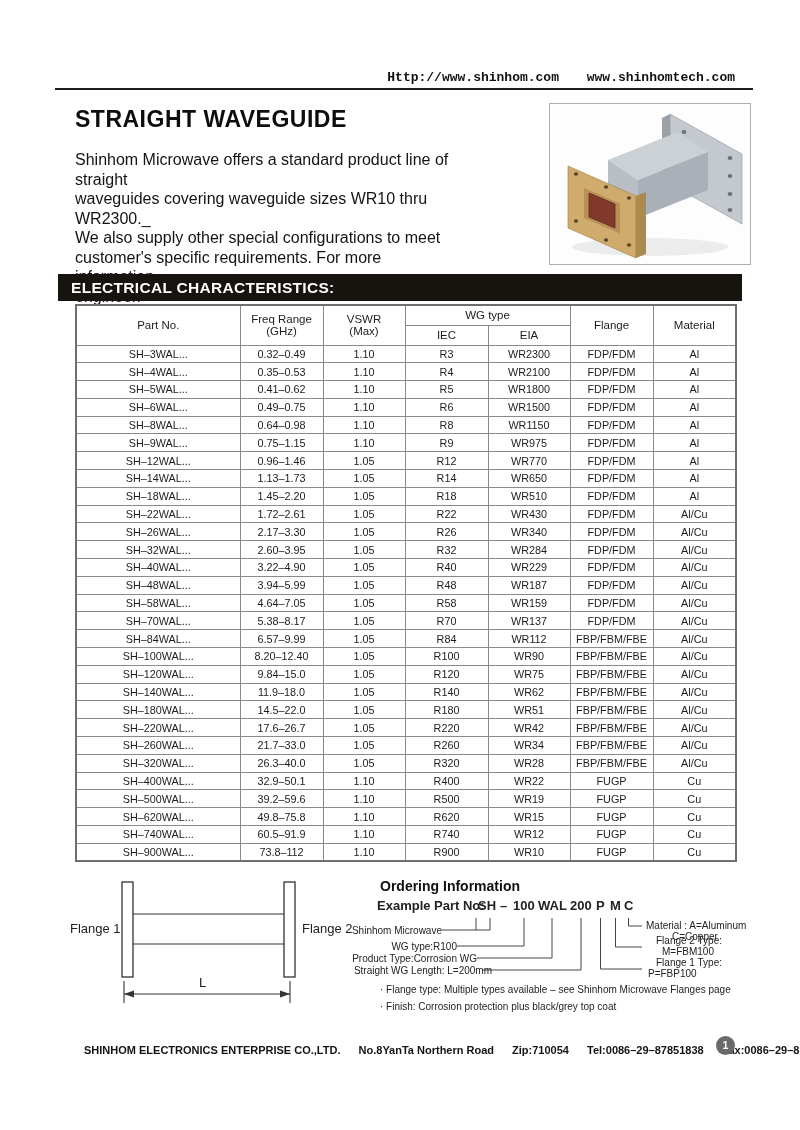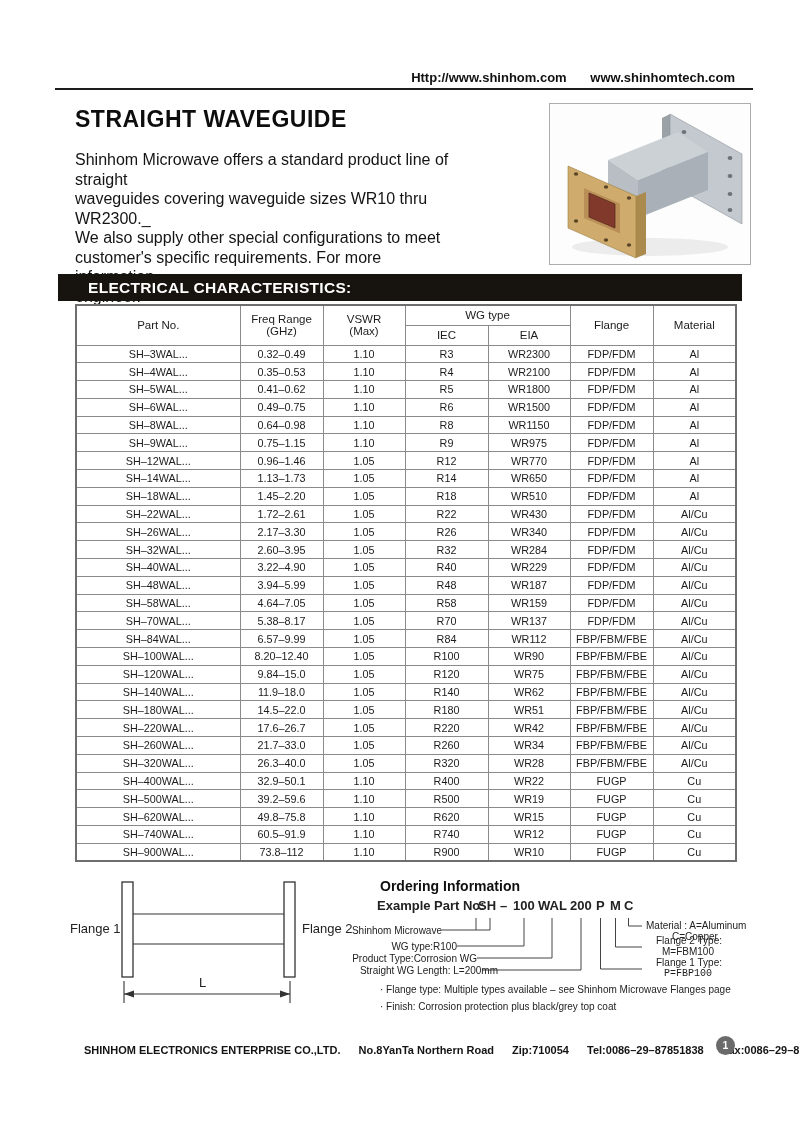--- a/index.html
+++ b/index.html
@@ -1,34 +1,34 @@
 <!DOCTYPE html>
 <html><head>
 <meta charset="utf-8">
 <style>
   html,body{margin:0;padding:0;background:#fff;}
   .page{position:relative;width:800px;height:1130px;background:#ffffff;
         font-family:"Liberation Sans",sans-serif;color:#1a1a1a;overflow:hidden;
         outline:1px solid #e2e2e2;}
   
-  .urls{position:absolute;top:70px;right:65px;font-family:Liberation Sans, sans-serif;
+  .urls{position:absolute;top:70px;right:65px;font-family:Liberation Mono, monospace;
         font-size:13px;font-weight:600;color:#111;}
   .urls span{margin-left:20px;}
   .top-rule{position:absolute;top:88px;left:55px;width:698px;height:2px;background:#1c1c1c;}
   
   .title{position:absolute;top:106px;left:75px;margin:0;font-size:23px;font-weight:bold;
          letter-spacing:.5px;color:#0d0d0d;}
   .intro{position:absolute;top:150px;left:75px;width:380px;font-size:16px;line-height:19.5px;color:#141414;}
   
   .photo{position:absolute;top:103px;left:549px;width:202px;height:162px;margin:0;
          border:1px solid #adadad;background:#fdfdfd;box-sizing:border-box;}
   .photo svg{display:block;width:100%;height:100%;}
   
   .banner{position:absolute;top:274px;left:58px;width:684px;height:27px;background:#17140f;
-          color:#fff;font-size:15.5px;font-weight:bold;line-height:27px;padding-left:30px;
+          color:#fff;font-size:15.5px;font-weight:bold;line-height:27px;padding-left:13px;
           box-sizing:border-box;letter-spacing:.3px;}
   
   table.spec{position:absolute;top:304px;left:75px;width:660px;border-collapse:collapse;
              table-layout:fixed;font-size:10.8px;color:#1c1c1c;}
   table.spec th,table.spec td{border:1px solid #8a8a8a;text-align:center;vertical-align:middle;
              padding:0;font-weight:400;background:#fff;}
   table.spec{border:2px solid #6e6e6e;}
   table.spec thead tr{height:20px;}
   table.spec thead th{font-size:11.5px;}
   table.spec tbody tr{height:17.8px;}
@@ -44,24 +44,24 @@
   .ordering{position:absolute;top:878px;left:372px;width:412px;height:160px;font-size:10px;color:#222;}
   .ordering svg{position:absolute;inset:0;}
   .ord-title{position:absolute;left:8px;top:0;font-size:14px;font-weight:bold;color:#0f0f0f;}
   .ex-label{position:absolute;left:5px;top:20px;font-size:13px;font-weight:bold;}
   .seg{position:absolute;top:20px;font-size:13px;font-weight:bold;}
   .seg-sh{left:106px;} .seg-dash{left:128px;} .seg-wg{left:141px;} .seg-prod{left:166px;}
   .seg-len{left:198px;} .seg-p{left:224px;} .seg-m{left:238px;} .seg-c{left:252px;}
   .co{position:absolute;white-space:nowrap;}
   .co-r{text-align:right;}
   .co-shinhom{right:342px;top:47px;} .co-wgtype{right:327px;top:63px;}
-  .co-product{right:307px;top:75px;} .co-length{right:286px;top:87px;margin-left:40px;}
+  .co-product{right:307px;top:75px;} .co-length{right:292px;top:87px;margin-left:40px;}
   .co-mat1{left:274px;top:42px;} .co-mat2{left:300px;top:53px;}
   .co-f2a{left:284px;top:57px;} .co-f2b{left:290px;top:68px;}
-  .co-f1a{left:284px;top:79px;} .co-f1b{left:292px;top:90px;font-family:Liberation Mono, monospace;}
+  .co-f1a{left:284px;top:79px;} .co-f1b{left:276px;top:90px;}
   .note{position:absolute;left:8px;font-size:10px;white-space:nowrap;color:#1d1d1d;}
   .note-1{top:106px;} .note-2{top:123px;}
   
   .footer{position:absolute;top:1044px;left:84px;font-size:11px;font-weight:bold;color:#141414;white-space:nowrap;}
   .footer span{margin-right:15px;}
   .pagenum{position:absolute;top:1036px;left:716px;width:19px;height:19px;border-radius:50%;
            background:#6a6a6a;color:#fff;font-size:10.5px;font-weight:bold;text-align:center;
            line-height:19px;}
 </style>
 </head>

